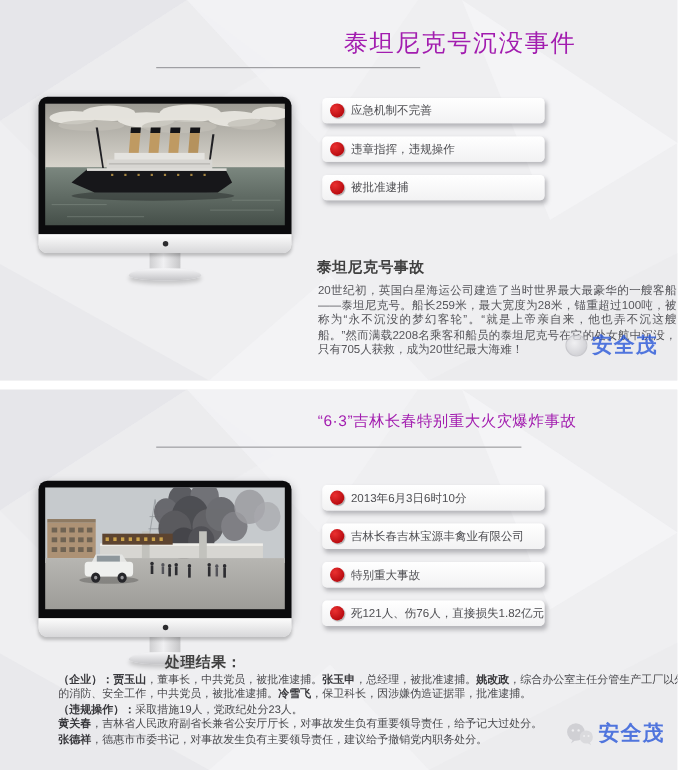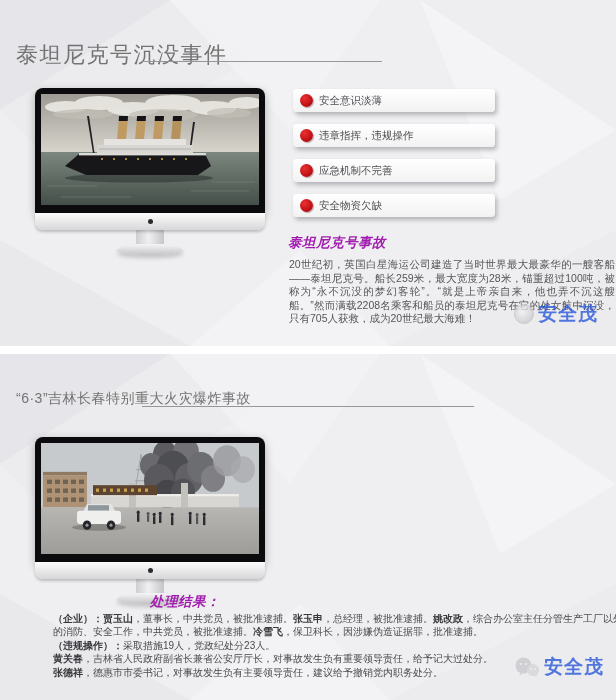--- a/index.html
+++ b/index.html
@@ -9,22 +9,22 @@
     -webkit-font-smoothing:antialiased;
   }
   .panel{
     position:absolute;left:0;width:616px;height:346px;background:#efeff1;overflow:hidden;
   }
   #p1{top:0;}
   #p2{top:354px;}
   .bg-poly{position:absolute;left:0;top:0;width:616px;height:346px;display:block;}
 
   .slide-title{
-    position:absolute;left:0;top:24px;width:524px;margin:16px;text-align:left;
-    font-size:22px;font-weight:500;color:#737373;letter-spacing:1.5px;z-index:3;
+    position:absolute;left:0;top:24px;width:524px;margin:0;text-align:right;
+    font-size:22px;font-weight:500;color:#a21caf;letter-spacing:1.5px;z-index:3;
   }
   #p2 .slide-title{top:20px;font-size:14px;letter-spacing:0.5px;}
   .title-underline{position:absolute;height:0;border-top:1px solid #97979b;z-index:3;}
   .u1{left:142px;top:61px;width:240px;}
   .u2{left:142px;top:52px;width:332px;}
 
   
   .monitor{position:absolute;width:230px;z-index:4;}
   .m1{left:35px;top:88px;}
   .m2{left:35px;top:83px;}
@@ -57,21 +57,21 @@
     display:flex;align-items:center;padding-left:26px;box-sizing:border-box;
     font-size:10.5px;color:#4e4e52;white-space:nowrap;
   }
   .dot-ic{
     position:absolute;left:7px;top:5px;width:13px;height:13px;border-radius:50%;
     background:radial-gradient(circle at 35% 32%,#ea3030,#b80b10 72%);
     box-shadow:1px 1px 1px rgba(0,0,0,.3);
   }
 
   .red-head{
-    position:absolute;margin:0;font-size:13.5px;font-weight:bold;color:#a21caf;z-index:4;letter-spacing:0.5px;font-style:italic;
+    position:absolute;margin:0;font-size:13.5px;font-weight:bold;color:#404040;z-index:4;letter-spacing:0.5px;
   }
   .rh1{left:288px;top:234px;}
   .rh2{left:150px;top:239px;width:160px;text-align:left;}
 
   .para{
     position:absolute;left:288px;top:257px;width:326px;margin:1px;z-index:4;
     font-size:10.5px;line-height:13.6px;color:#55555a;text-align:justify;
   }
 
   .law-block{position:absolute;left:30px;top:258px;width:574px;z-index:4;
@@ -179,33 +179,29 @@
     <div class="chin">
       <span class="cam-dot"></span>
     </div>
     <div class="neck"></div>
     <div class="base"></div>
   </div>
 
   <ul class="pills pl1">
     <li class="pill">
       <span class="dot-ic"></span>
-      <span>安全意识淡薄</span>
+      <span>应急机制不完善</span>
     </li>
     <li class="pill">
       <span class="dot-ic"></span>
       <span>违章指挥，违规操作</span>
     </li>
     <li class="pill">
       <span class="dot-ic"></span>
-      <span>应急机制不完善</span>
-    </li>
-    <li class="pill">
-      <span class="dot-ic"></span>
-      <span>安全物资欠缺</span>
+      <span>被批准逮捕</span>
     </li>
   </ul>
 
   <h2 class="red-head rh1">泰坦尼克号事故</h2>
   <p class="para">20世纪初，英国白星海运公司建造了当时世界最大最豪华的一艘客船——泰坦尼克号。船长259米，最大宽度为28米，锚重超过100吨，被称为“永不沉没的梦幻客轮”。“就是上帝亲自来，他也弄不沉这艘船。”然而满载2208名乘客和船员的泰坦尼克号在它的处女航中沉没，只有705人获救，成为20世纪最大海难！</p>
 
   <div class="wm wm1">
     <span class="wm-badge"></span>
     <span class="wm-text">安全茂</span>
   </div>
@@ -321,20 +317,38 @@
         </g>
       </svg>
     </div>
     <div class="chin">
       <span class="cam-dot"></span>
     </div>
     <div class="neck"></div>
     <div class="base"></div>
   </div>
 
+  <ul class="pills pl2">
+    <li class="pill">
+      <span class="dot-ic"></span>
+      <span>2013年6月3日6时10分</span>
+    </li>
+    <li class="pill">
+      <span class="dot-ic"></span>
+      <span>吉林长春吉林宝源丰禽业有限公司</span>
+    </li>
+    <li class="pill">
+      <span class="dot-ic"></span>
+      <span>特别重大事故</span>
+    </li>
+    <li class="pill">
+      <span class="dot-ic"></span>
+      <span>死121人、伤76人，直接损失1.82亿元</span>
+    </li>
+  </ul>
 
   <h2 class="red-head rh2">处理结果：</h2>
 
   <div class="law-block">
     <p><b class="red-label">（企业）：</b><b>贾玉山</b><span>，董事长，中共党员，被批准逮捕。</span><b>张玉申</b><span>，总经理，被批准逮捕。</span><b>姚改政</b><span>，综合办公室主任分管生产工厂以外的消防、安全工作，中共党员，被批准逮捕。</span><b>冷雪飞</b><span>，保卫科长，因涉嫌伪造证据罪，批准逮捕。</span></p>
     <p><b class="red-label">（违规操作）：</b><span>采取措施19人，党政纪处分23人。</span></p>
     <p><b>黄关春</b><span>，吉林省人民政府副省长兼省公安厅厅长，对事故发生负有重要领导责任，给予记大过处分。</span></p>
     <p><b>张德祥</b><span>，德惠市市委书记，对事故发生负有主要领导责任，建议给予撤销党内职务处分。</span></p>
   </div>
 

